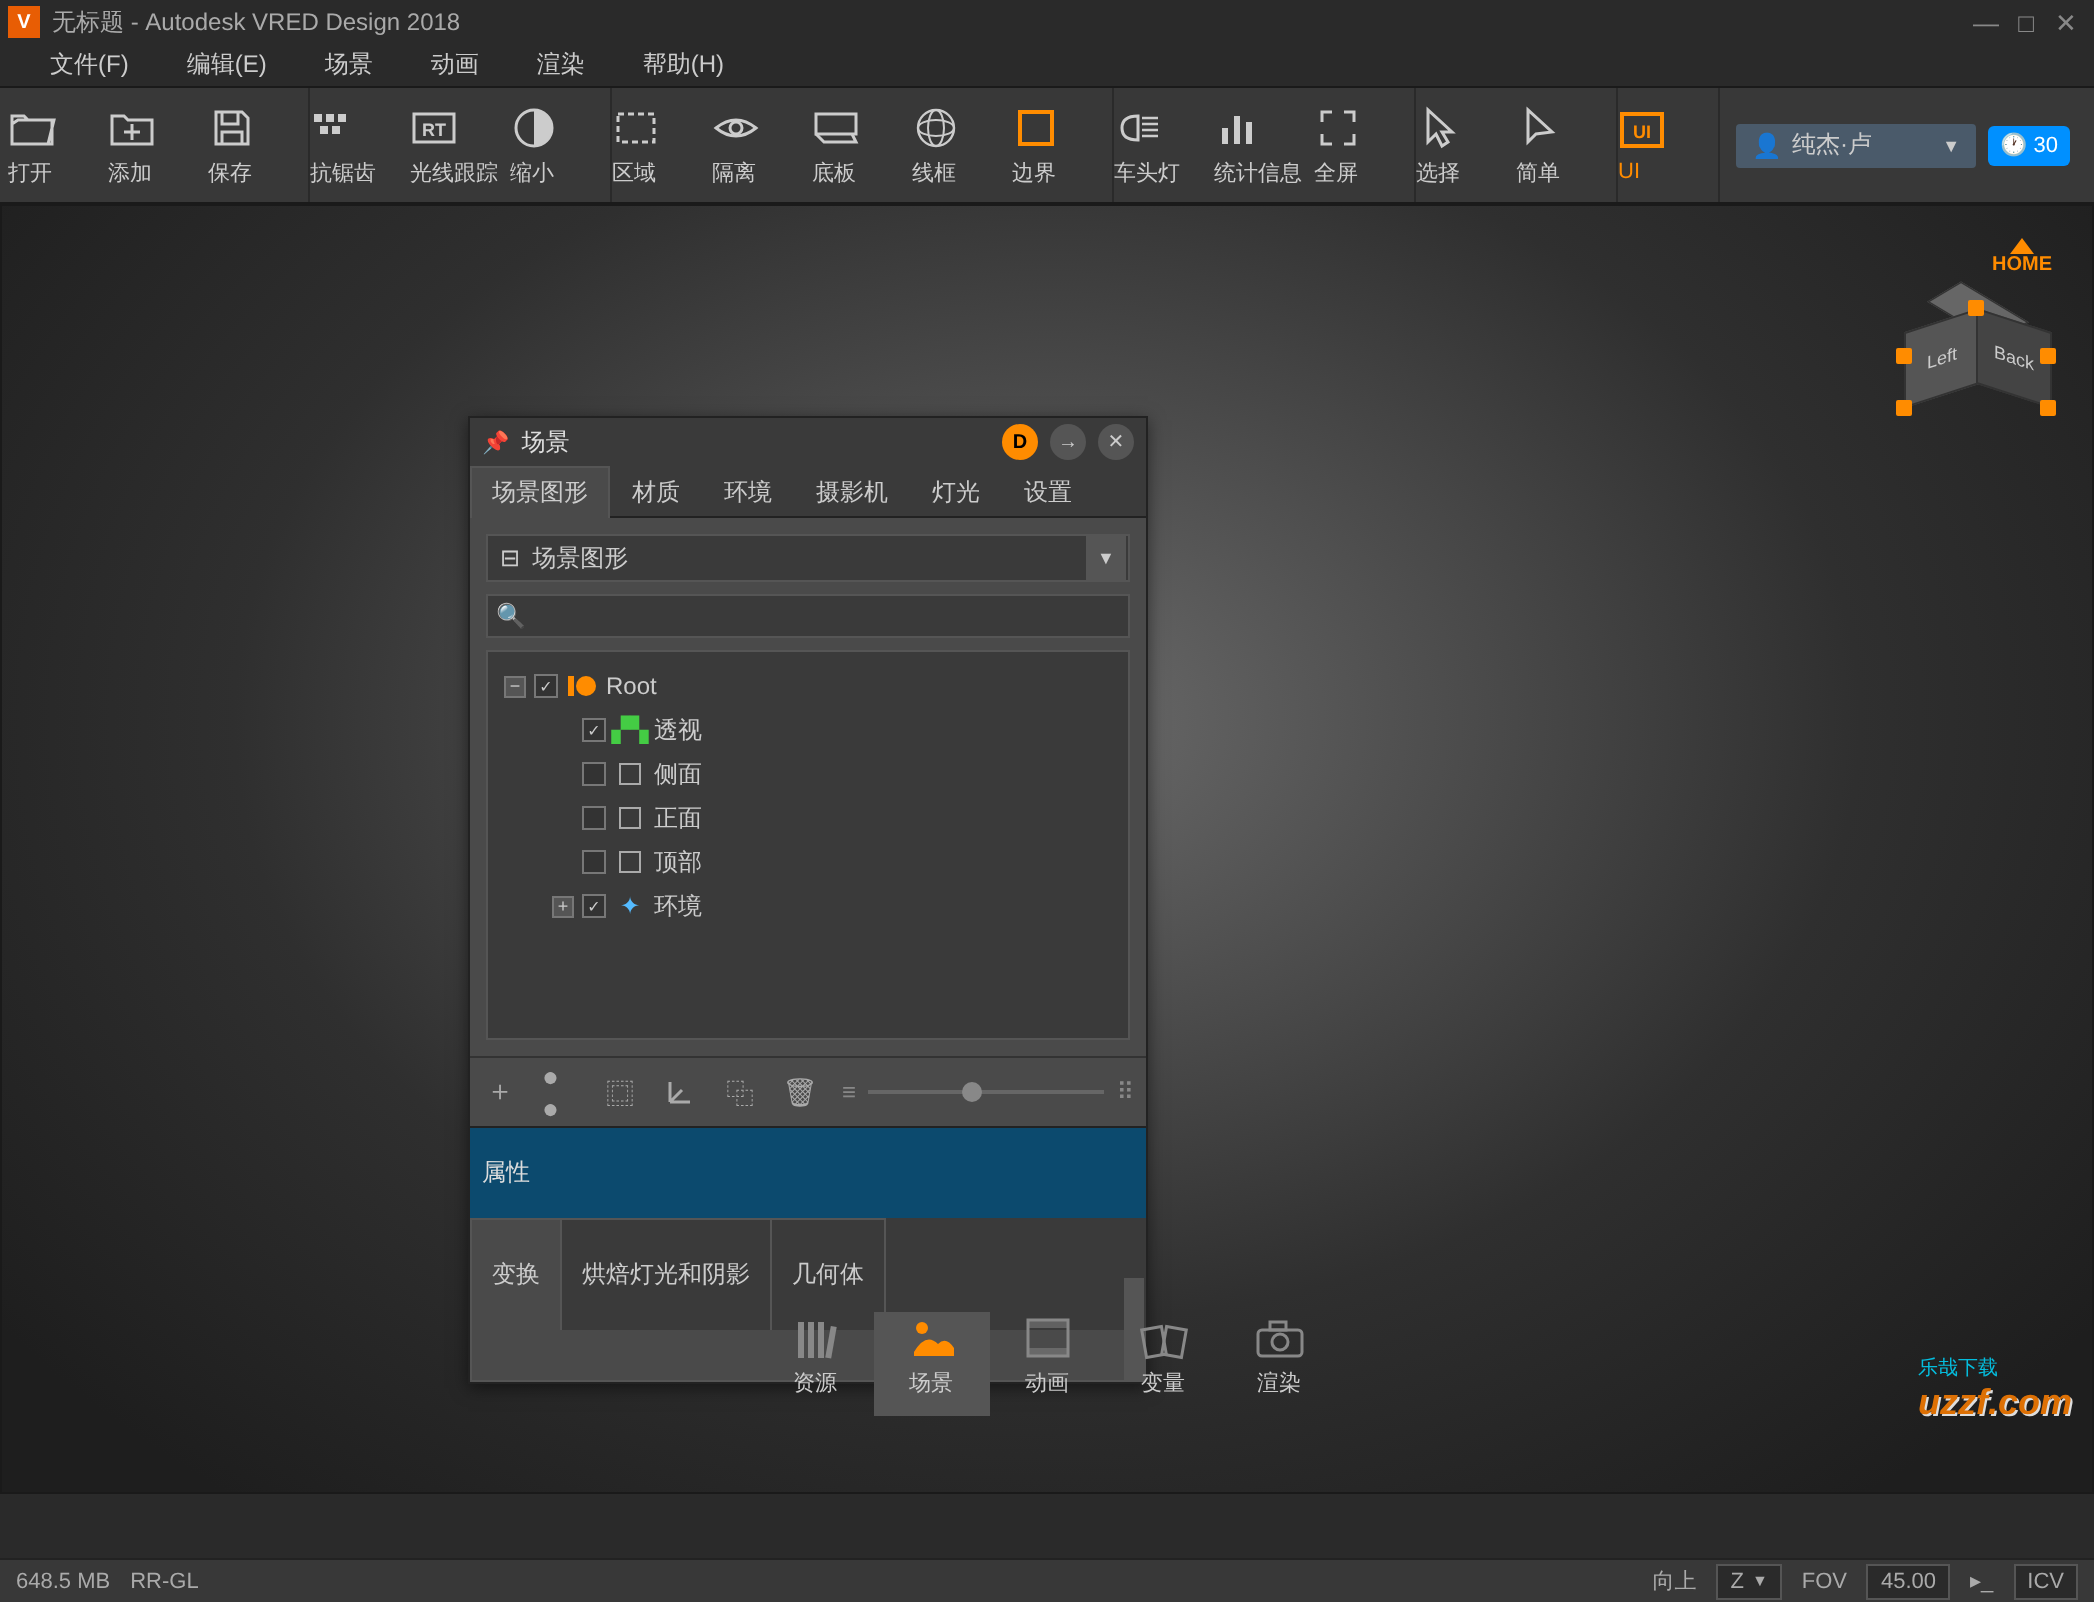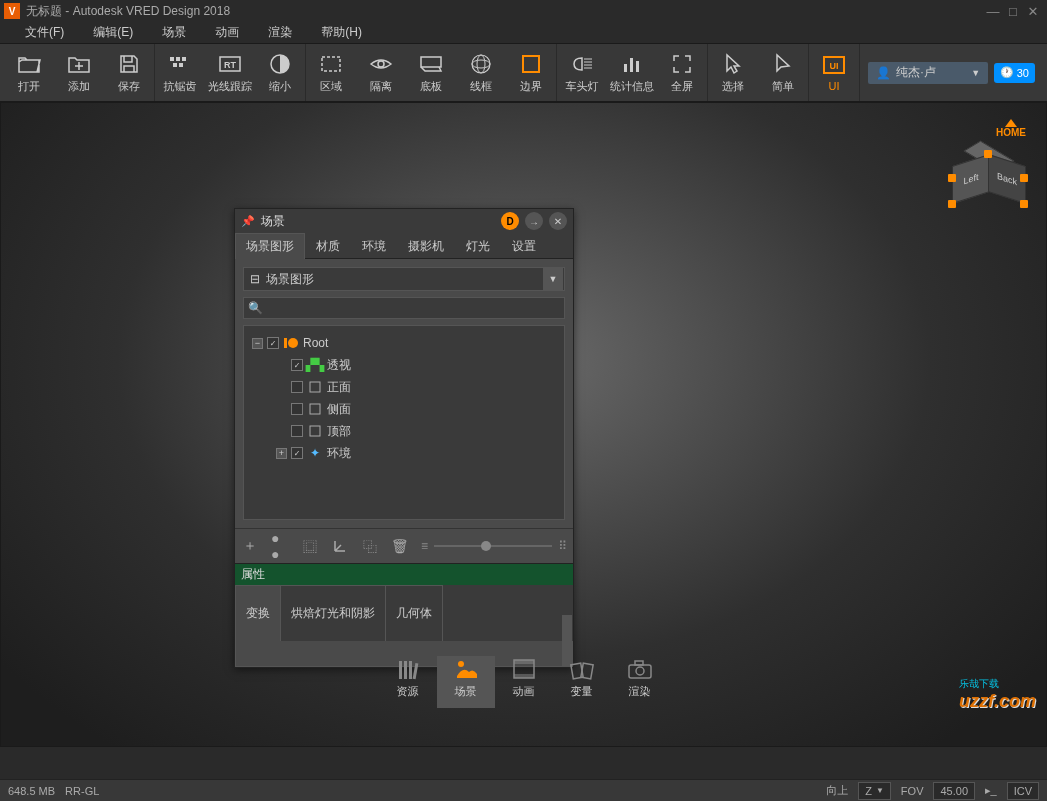--- a/index.html
+++ b/index.html
@@ -11,21 +11,21 @@
 .titlebar .title { flex: 1; }
 .titlebar .winbtn { width: 20px; text-align: center; color: #888; cursor: pointer; font-size: 13px; }
 
 
 .menubar { height: 22px; background: #2a2a2a; display: flex; align-items: center; padding: 0 6px; gap: 2px; border-bottom: 1px solid #1a1a1a; }
 .menubar span { padding: 2px 8px; color: #ccc; cursor: pointer; margin-left: 11px; }
 
 
 .toolbar { height: 58px; background: #383838; display: flex; align-items: center; padding: 0 4px; border-bottom: 1px solid #1a1a1a; }
 .tb-group { display: flex; border-right: 1px solid #2a2a2a; height: 100%; align-items: center; }
-.tb-btn { width: 50px; height: 56px; display: flex; flex-direction: column; align-items: center; justify-content: center; cursor: pointer; gap: 3px; }
+.tb-btn { width: 50px; height: 56px; display: flex; flex-direction: column; justify-content: center; cursor: pointer; gap: 3px; }
 .tb-btn .ico { width: 24px; height: 24px; display: flex; align-items: center; justify-content: center; }
 .tb-btn .lbl { font-size: 11px; color: #ccc; white-space: nowrap; }
 .tb-btn.ui-active .ico svg rect,.tb-btn.ui-active .ico { color: #ff8c00; }
 .tb-user { margin-left: auto; display: flex; align-items: center; gap: 6px; padding-right: 8px; }
 .user-drop { background: #4a5a6a; height: 22px; padding: 0 8px; display: flex; align-items: center; gap: 5px; border-radius: 2px; cursor: pointer; min-width: 120px; }
 .user-drop .av { color: #8ab4ff; font-size: 12px; }
 .user-drop .arrow { margin-left: auto; font-size: 9px; }
 .days-badge { background: #0090ff; height: 20px; padding: 0 6px; border-radius: 3px; display: flex; align-items: center; gap: 3px; color: #fff; font-size: 11px; }
 
 
@@ -72,21 +72,21 @@
 .root-ico { display: flex; gap: 1px; align-items: center; }
 .root-ico span:first-child { width: 3px; height: 10px; background: #ff8c00; }
 .root-ico span:last-child { width: 10px; height: 10px; background: #ff8c00; border-radius: 50%; }
 
 .panel-tools { display: flex; align-items: center; gap: 12px; padding: 8px 6px; background: #4a4a4a; border-top: 1px solid #333; }
 .ptool { width: 18px; height: 18px; color: #aaa; cursor: pointer; display: flex; align-items: center; justify-content: center; font-size: 14px; }
 .slider-mini { flex: 1; display: flex; align-items: center; gap: 6px; }
 .slider-track { flex: 1; height: 2px; background: #666; position: relative; }
 .slider-thumb { position: absolute; width: 10px; height: 10px; background: #888; border-radius: 50%; top: -4px; left: 40%; }
 
-.prop-hdr { background: #14532d; padding: 2px 6px; color: #ddd; border-top: 1px solid #222; }
+.prop-hdr { background: #0c4a6e; padding: 14px 6px; color: #ddd; border-top: 1px solid #222; }
 .prop-tabs { display: flex; background: #3a3a3a; }
 .prop-tabs .ptab { padding: 19px 10px; cursor: pointer; border: 1px solid #555; border-bottom: none; background: #4a4a4a; margin-right: -1px; }
 .prop-tabs .ptab:not(.active) { background: #3a3a3a; }
 .prop-body { height: 26px; background: #4a4a4a; border: 1px solid #555; border-top: none; position: relative; }
 .prop-body .sb { position: absolute; right: 0; top: -26px; bottom: 0; width: 10px; background: #555; }
 
 
 .assetbar { position: absolute; bottom: 36px; left: 0; right: 0; height: 56px; display: flex; justify-content: center; align-items: center; gap: 0; }
 .asset-btn { width: 58px; height: 52px; display: flex; flex-direction: column; align-items: center; justify-content: flex-start; gap: 2px; cursor: pointer; }
 .asset-btn .aico { width: 26px; height: 26px; color: #888; display: flex; align-items: center; justify-content: center; }
@@ -363,31 +363,31 @@
           <span>透视</span>
         </div>
         <div class="tree-row child">
           <div class="exp spacer"></div>
           <div class="chk"></div>
           <div class="node-ico">
               <svg width="14" height="14">
                 <rect x="2" y="2" width="10" height="10" fill="none" stroke="#aaa"></rect>
               </svg>
             </div>
-          <span>正面</span>
+          <span>侧面</span>
         </div>
         <div class="tree-row child">
           <div class="exp spacer"></div>
           <div class="chk"></div>
           <div class="node-ico">
               <svg width="14" height="14">
                 <rect x="2" y="2" width="10" height="10" fill="none" stroke="#aaa"></rect>
               </svg>
             </div>
-          <span>侧面</span>
+          <span>正面</span>
         </div>
         <div class="tree-row child">
           <div class="exp spacer"></div>
           <div class="chk"></div>
           <div class="node-ico">
               <svg width="14" height="14">
                 <rect x="2" y="2" width="10" height="10" fill="none" stroke="#aaa"></rect>
               </svg>
             </div>
           <span>顶部</span>

